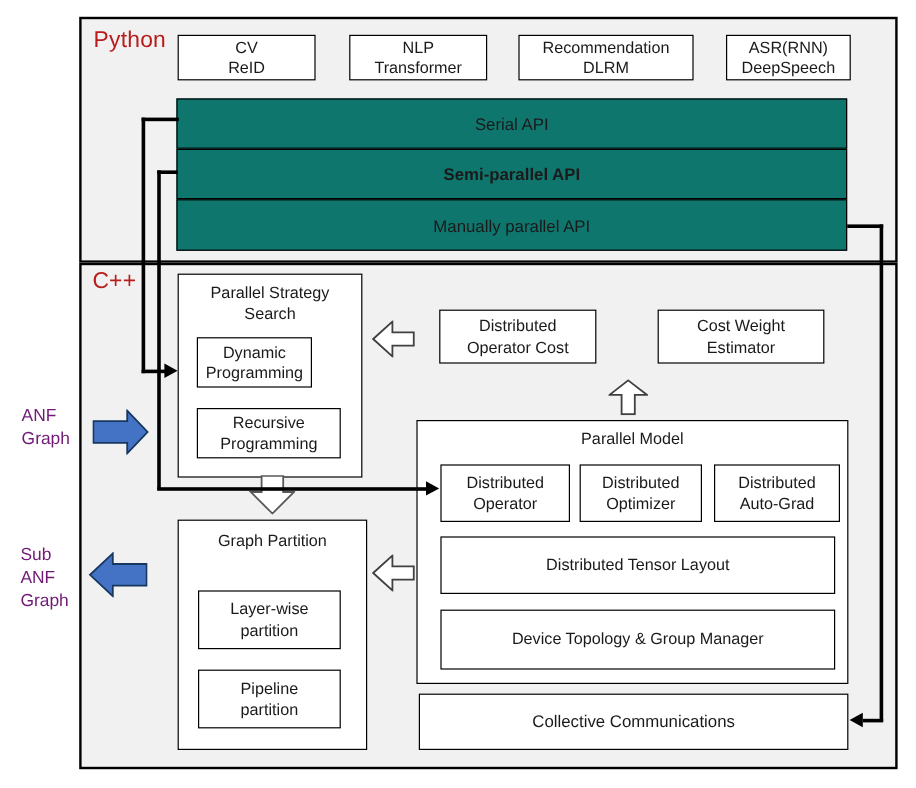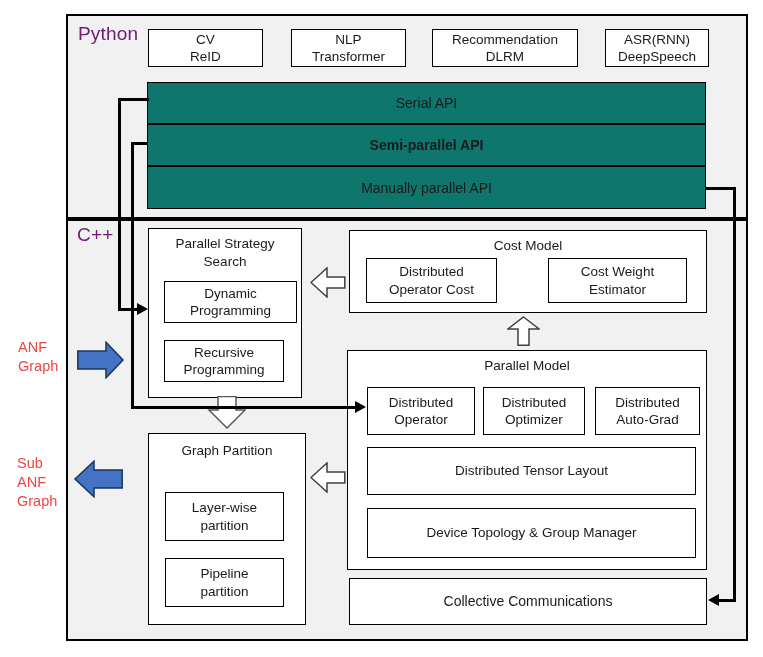--- a/index.html
+++ b/index.html
@@ -8,21 +8,21 @@
     background:#ffffff;
     font-family:"Liberation Sans", sans-serif;
     color:#1a1a1a;
     overflow:hidden;
   }
   .container {
     position:absolute; background:#F1F1F1; border:2px solid #000;
     box-sizing:border-box;
   }
   .lang-label {
-    position:absolute; color:#701a75; font-size:19px; line-height:22px;
+    position:absolute; color:#b91c1c; font-size:19px; line-height:22px;
     z-index:3; letter-spacing:0.2px;
   }
   .box {
     position:absolute; background:#fff; border:1.5px solid #000;
     box-sizing:border-box; display:flex; align-items:center; justify-content:center;
     text-align:center; white-space:pre-line; font-size:13.5px; line-height:17.5px;
     z-index:2;
   }
   .group {
     position:absolute; background:#fff; border:1.5px solid #000;
@@ -32,21 +32,21 @@
     position:absolute; left:0; right:0; top:6px; text-align:center;
     white-space:pre-line; font-size:13.5px; line-height:18px;
   }
   .bar {
     position:absolute; background:#0f766e; border:1.5px solid #000;
     box-sizing:border-box; display:flex; align-items:center; justify-content:center;
     font-size:14px; z-index:2;
   }
   .side-label {
     position:absolute; font-size:14.5px; line-height:19px; white-space:pre-line;
-    color:#ef4444; z-index:3;
+    color:#701a75; z-index:3;
   }
   .line { position:absolute; background:#000; z-index:6; }
   .head-right {
     position:absolute; width:0; height:0; z-index:6;
     border-top:6.5px solid transparent; border-bottom:6.5px solid transparent;
     border-left:11px solid #000;
   }
   .head-left {
     position:absolute; width:0; height:0; z-index:6;
     border-top:6.5px solid transparent; border-bottom:6.5px solid transparent;
@@ -75,28 +75,25 @@
 DeepSpeech</div>
 
   <div class="bar" style="left:147px; top:82px; width:559px; height:42px;">Serial API</div>
   <div class="bar" style="left:147px; top:124px; width:559px; height:42px;font-weight:bold;">Semi-parallel API</div>
   <div class="bar" style="left:147px; top:166px; width:559px; height:43px;">Manually parallel API</div>
 
   <div class="group" style="left:148px; top:228px; width:154px; height:170px;">
     <div class="group-title">Parallel Strategy
 Search</div>
   </div>
-  <div class="box" style="left:164px; top:281px; width:133px; height:42px;">Dynamic
+  <div class="box" style="left:164px; top:281px; width:96px; height:42px;">Dynamic
 Programming</div>
   <div class="box" style="left:164px; top:340px; width:120px; height:42px;">Recursive
 Programming</div>
 
-  <div class="group" style="left:349px; top:230px; width:358px; height:83px;">
-    <div class="group-title">Cost Model</div>
-  </div>
   <div class="box" style="left:366px; top:258px; width:131px; height:45px;">Distributed
 Operator Cost</div>
   <div class="box" style="left:548px; top:258px; width:139px; height:45px;">Cost Weight
 Estimator</div>
 
   <div class="group" style="left:347px; top:350px; width:360px; height:220px;">
     <div class="group-title">Parallel Model</div>
   </div>
   <div class="box" style="left:367px; top:387px; width:108px; height:48px;">Distributed
 Operator</div>

